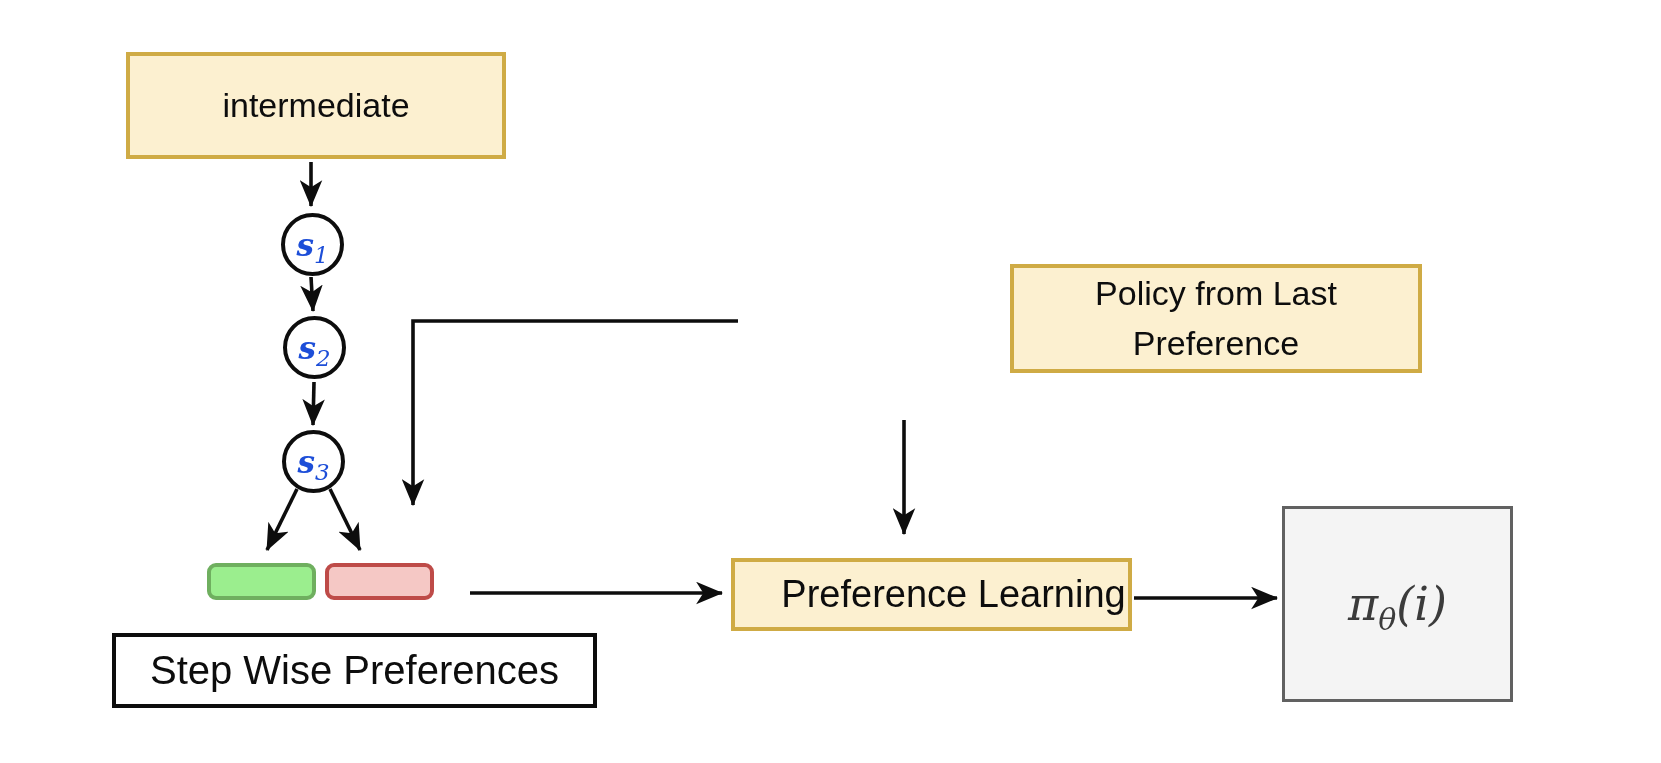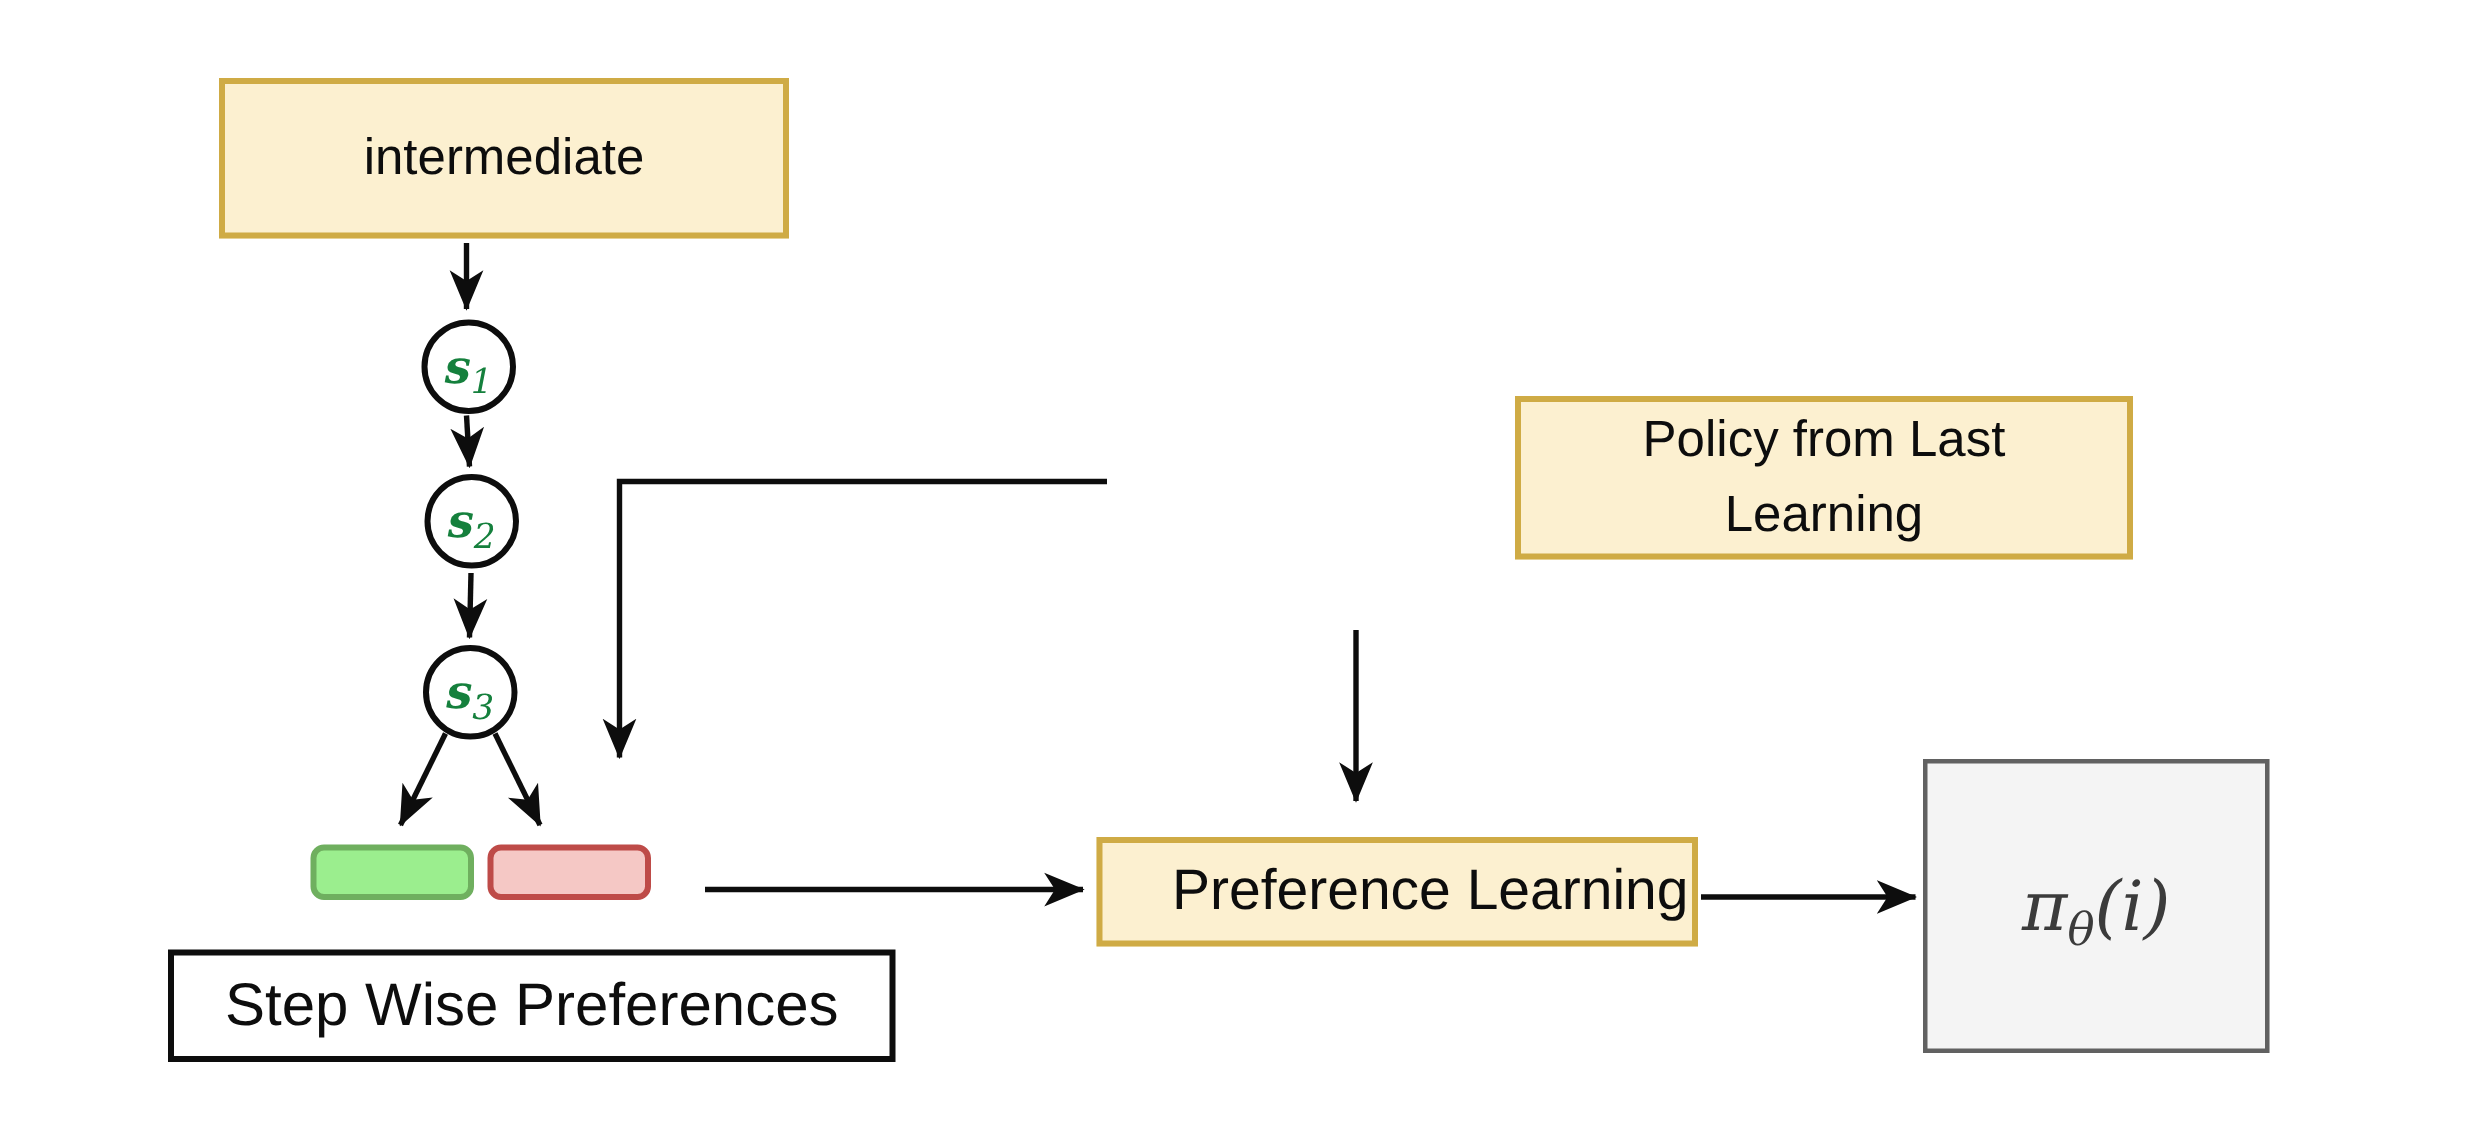--- a/index.html
+++ b/index.html
@@ -60,21 +60,21 @@
     border: 4px solid #0d0d0d;
     border-radius: 50%;
     background: #ffffff;
     display: flex;
     align-items: center;
     justify-content: center;
   }
   .circle-node .math {
     font-size: 31px;
     font-weight: 600;
-    color: #15803d;
+    color: #1d4ed8;
   }
   .circle-node .math sub { font-size: 23px; font-weight: 400; }
   .chunk {
     position: absolute;
     width: 109px;
     height: 37px;
     border-radius: 9px;
   }
   .chunk.good { background: #9BEE8E; border: 4px solid #6FAF5F; }
   .chunk.bad  { background: #F5C8C5; border: 4px solid #BE4B48; }
@@ -97,21 +97,21 @@
       <path d="M314,382 L313,425" marker-end="url(#ah)"></path>
       <path d="M297,489 L267,550" marker-end="url(#ah)"></path>
       <path d="M330,489 L360,550" marker-end="url(#ah)"></path>
       <path d="M738,321 L413,321 L413,505" marker-end="url(#ah)"></path>
       <path d="M904,420 L904,534" marker-end="url(#ah)"></path>
       <path d="M470,593 L722,593" marker-end="url(#ah)"></path>
       <path d="M1134,598 L1277,598" marker-end="url(#ah)"></path>
     </g>
   </svg>
 
-  <div class="node yellow-box" style="left:126px; top:52px; width:380px; height:107px;margin-left:20px;">
+  <div class="node yellow-box" style="left:126px; top:52px; width:380px; height:107px;">
     <div>
       <span class="block-label">intermediate</span>
     </div>
   </div>
 
   <div class="circle-node" style="left:281px; top:213px;">
     <span class="math"><span>s</span><sub>1</sub></span>
   </div>
   <div class="circle-node" style="left:283px; top:316px;">
     <span class="math"><span>s</span><sub>2</sub></span>
@@ -124,21 +124,21 @@
   <div class="chunk bad" style="left:325px; top:563px;"></div>
 
   <div class="node plain-box" style="left:112px; top:633px; width:485px; height:75px;">
     <span>Step Wise Preferences</span>
   </div>
 
 
   <div class="node yellow-box" style="left:1010px; top:264px; width:412px; height:109px;">
     <div>
       <span class="block-label">Policy from Last</span>
-      <span class="block-label">Learning</span>
+      <span class="block-label">Preference</span>
     </div>
   </div>
 
   <div class="node yellow-box big-text" style="left:731px; top:558px; width:401px; height:73px;">
     <span>Preference Learning</span>
   </div>
 
   <div class="node gray-box" style="left:1282px; top:506px; width:231px; height:196px;">
     <span class="math"><span>π</span><sub>θ</sub><span>(i)</span></span>
   </div>

